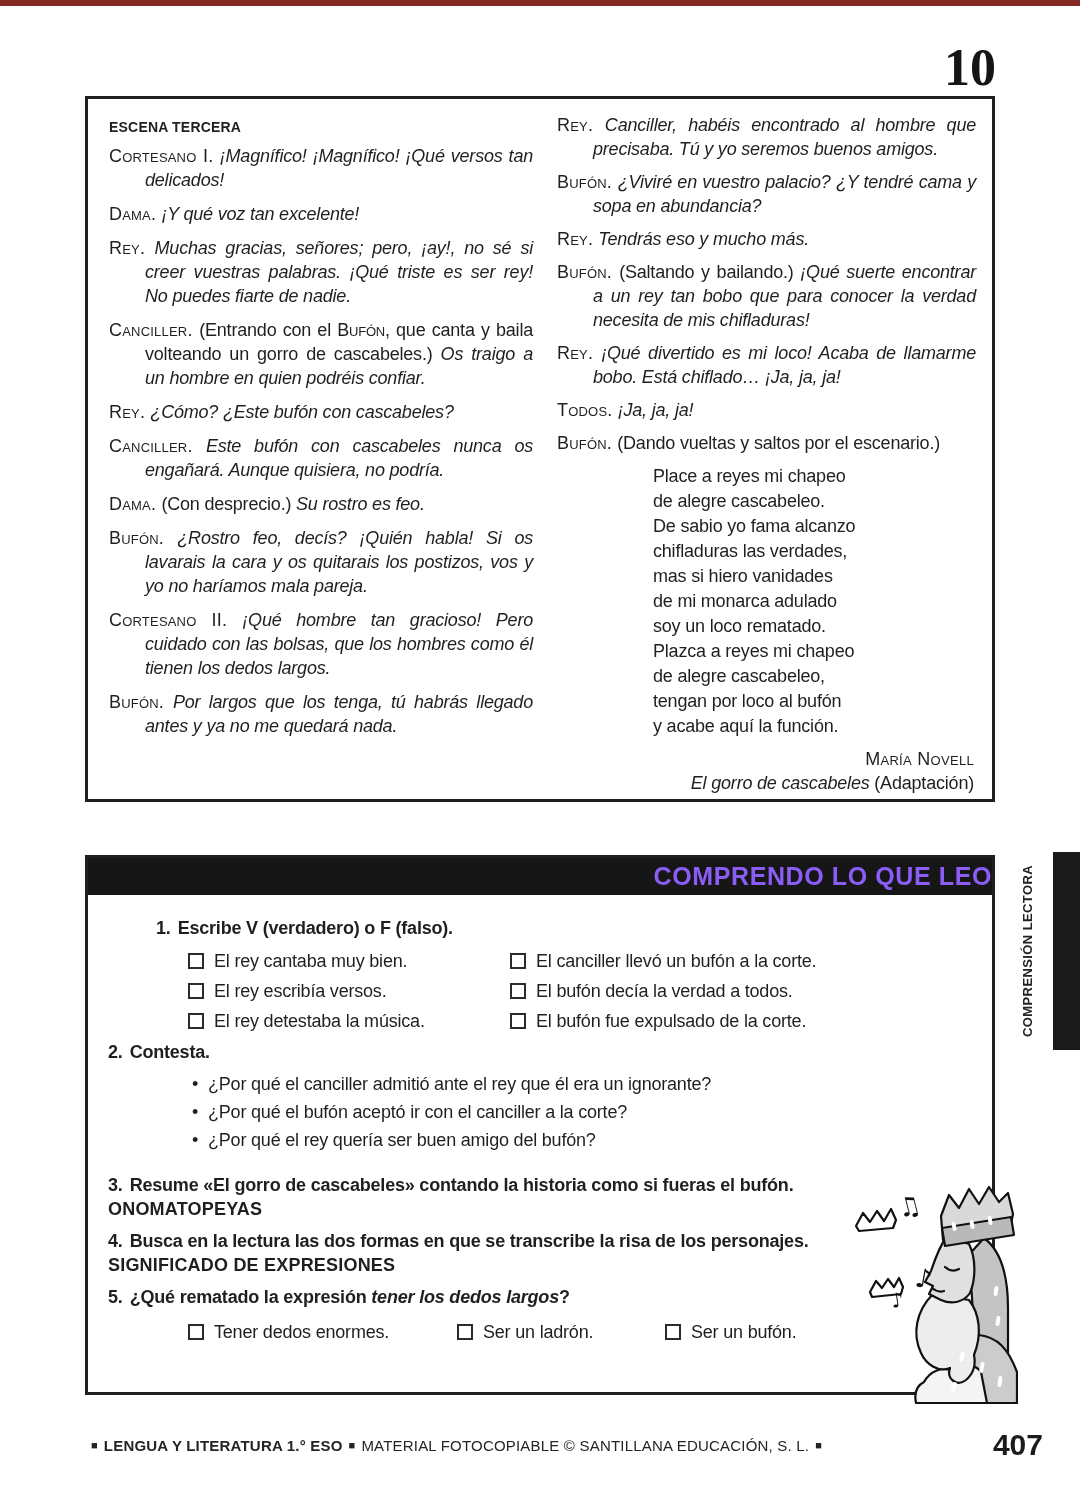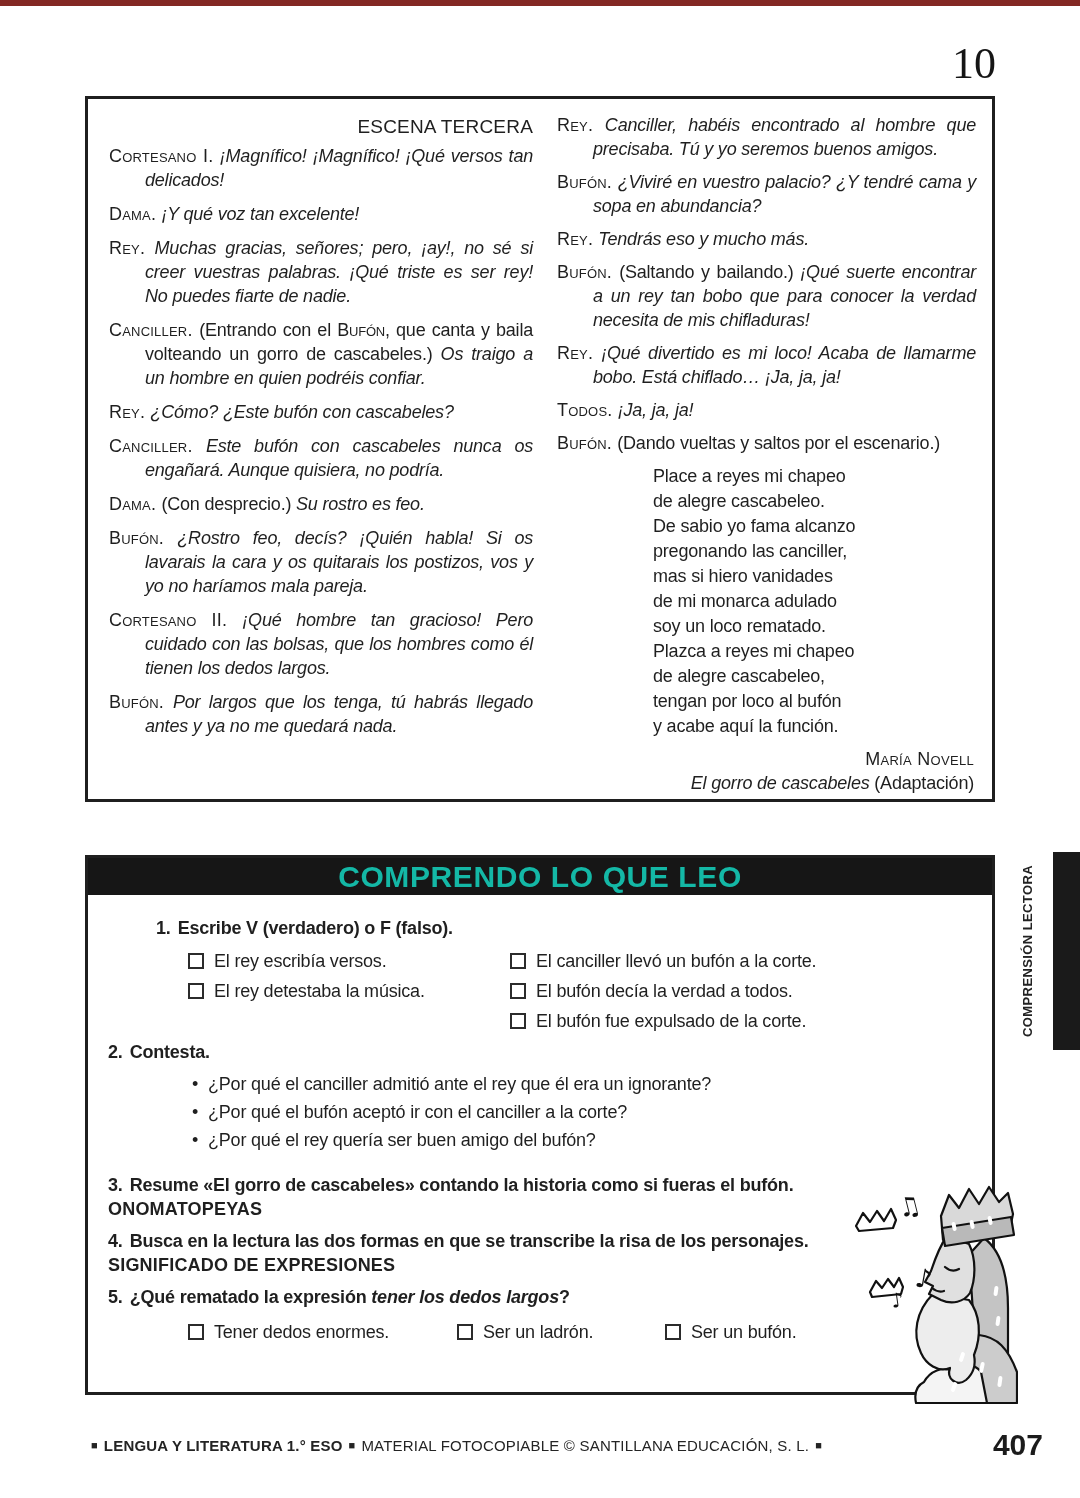--- a/index.html
+++ b/index.html
@@ -3,46 +3,46 @@
 <meta charset="utf-8">
 <style>
   :root{
     --ink:#1f1f1f; --banner:#161616; --rule:#832823; --tab:#1a1a1a;
   }
   html,body{margin:0;padding:0;background:#ffffff;}
   .page{position:relative;width:1080px;height:1498px;background:#fff;overflow:hidden;
         font-family:"Liberation Sans","DejaVu Sans",sans-serif;color:var(--ink);}
   .top-rule{position:absolute;left:0;top:0;width:1080px;height:6px;background:var(--rule);}
   .unit{position:absolute;top:42px;right:84px;font-family:"Liberation Serif","DejaVu Serif",serif;
-        font-weight:normal;font-size:44px;line-height:1;color:#151515;}
+        font-weight:bold;font-size:52px;line-height:1;color:#151515;}
 
   
   .reading-box{position:absolute;left:85px;top:96px;width:910px;height:706px;box-sizing:border-box;
         border:3px solid var(--ink);display:flex;gap:24px;padding:14px 16px 0 21px;
         font-size:18px;line-height:24px;letter-spacing:-0.2px;overflow:hidden;}
   .col-left{width:424px;flex:none;}
   .col-right{flex:1;min-width:0;}
-  .scene-title{margin:2px 0 5px;text-align:right;font-size:19px;font-weight:normal;letter-spacing:0.2px;}
+  .scene-title{margin:2px 0 5px;text-align:left;font-size:14px;font-weight:bold;letter-spacing:0.2px;}
   .opening{margin:0 0 11px;text-align:center;padding:0 4px;}
   .dlg{margin:0 0 10px;padding-left:36px;text-indent:-36px;text-align:justify;}
   .col-right .dlg{margin-bottom:9px;}
   .speaker{font-variant:small-caps;font-style:normal;letter-spacing:0.2px;}
   .sc{font-variant:small-caps;font-style:normal;}
   .it{font-style:italic;}
   .rm{font-style:normal;}
   .poem{margin:2px 0 8px 96px;line-height:25px;text-align:left;}
   .poem-line{white-space:nowrap;}
   .attribution{text-align:right;line-height:24px;margin-top:2px;padding-right:2px;}
   .author{font-variant:small-caps;letter-spacing:0.3px;}
 
   
   .exercise-box{position:absolute;left:85px;top:855px;width:910px;height:540px;box-sizing:border-box;
         border:3px solid var(--ink);font-size:18px;line-height:24px;letter-spacing:-0.2px;overflow:hidden;}
-  .banner{height:37px;line-height:37px;background:var(--banner);color:#14b8a6;text-align:center;
-        font-weight:bold;font-size:30px;letter-spacing:0.6px;}
+  .banner{height:37px;line-height:37px;background:var(--banner);color:#8b5cf6;text-align:right;
+        font-weight:bold;font-size:25px;letter-spacing:0.6px;}
   .ex-content{padding:0 20px;}
   .q{margin:0;font-weight:bold;}
   .qnum{margin-right:7px;}
   .bi{font-style:italic;}
   .mt-q1{margin-top:21px;margin-left:48px;} .mt-q2{} .mt-q3{margin-top:22px;}
   .mt-h1{margin-top:20px;} .mt-q4{margin-top:8px;} .mt-h2{margin-top:22px;} .mt-q5{margin-top:8px;}
   .subhead{font-weight:bold;margin:0;letter-spacing:0.2px;}
   .chkrow{display:flex;margin:10px 0 0 80px;font-weight:normal;}
   .ccol{width:322px;flex:none;} .ccol2{flex:1;text-align:center;}
   .chk{display:flex;align-items:center;margin-bottom:8px;line-height:22px;}
@@ -96,21 +96,21 @@
           <p class="dlg"><span class="speaker">Rey. </span><span class="it">Tendrás eso y mucho más.</span></p>
           <p class="dlg"><span class="speaker">Bufón. </span><span class="rm">(Saltando y bailando.) </span><span class="it">¡Qué suerte encontrar a un rey tan bobo que para conocer la verdad necesita de mis chifladuras!</span></p>
           <p class="dlg"><span class="speaker">Rey. </span><span class="it">¡Qué divertido es mi loco! Acaba de llamarme bobo. Está chiflado… ¡Ja, ja, ja!</span></p>
           <p class="dlg"><span class="speaker">Todos. </span><span class="it">¡Ja, ja, ja!</span></p>
           <p class="dlg"><span class="speaker">Bufón. </span><span class="rm">(Dando vueltas y saltos por el escenario.)</span></p>
         </div>
       <div class="poem">
           <div class="poem-line">Place a reyes mi chapeo</div>
           <div class="poem-line">de alegre cascabeleo.</div>
           <div class="poem-line">De sabio yo fama alcanzo</div>
-          <div class="poem-line">pregonando las canciller,</div>
+          <div class="poem-line">chifladuras las verdades,</div>
           <div class="poem-line">mas si hiero vanidades</div>
           <div class="poem-line">de mi monarca adulado</div>
           <div class="poem-line">soy un loco rematado.</div>
           <div class="poem-line">Plazca a reyes mi chapeo</div>
           <div class="poem-line">de alegre cascabeleo,</div>
           <div class="poem-line">tengan por loco al bufón</div>
           <div class="poem-line">y acabe aquí la función.</div>
         </div>
       <div class="attribution">
         <div class="author">María Novell</div>
@@ -122,20 +122,24 @@
     </div>
   </section>
 
   <section class="exercise-box">
     <div class="banner">COMPRENDO LO QUE LEO</div>
     <div class="ex-content">
 
       <p class="q mt-q1"><span class="qnum">1.</span><span>Escribe V (verdadero) o F (falso).</span></p>
       <div class="chkrow">
         <div class="ccol">
+            <div class="chk">
+              <span class="box"></span>
+              <span class="lbl">El rey cantaba muy bien.</span>
+            </div>
             <div class="chk">
               <span class="box"></span>
               <span class="lbl">El rey escribía versos.</span>
             </div>
             <div class="chk">
               <span class="box"></span>
               <span class="lbl">El rey detestaba la música.</span>
             </div>
           </div>
         <div class="ccol2">

